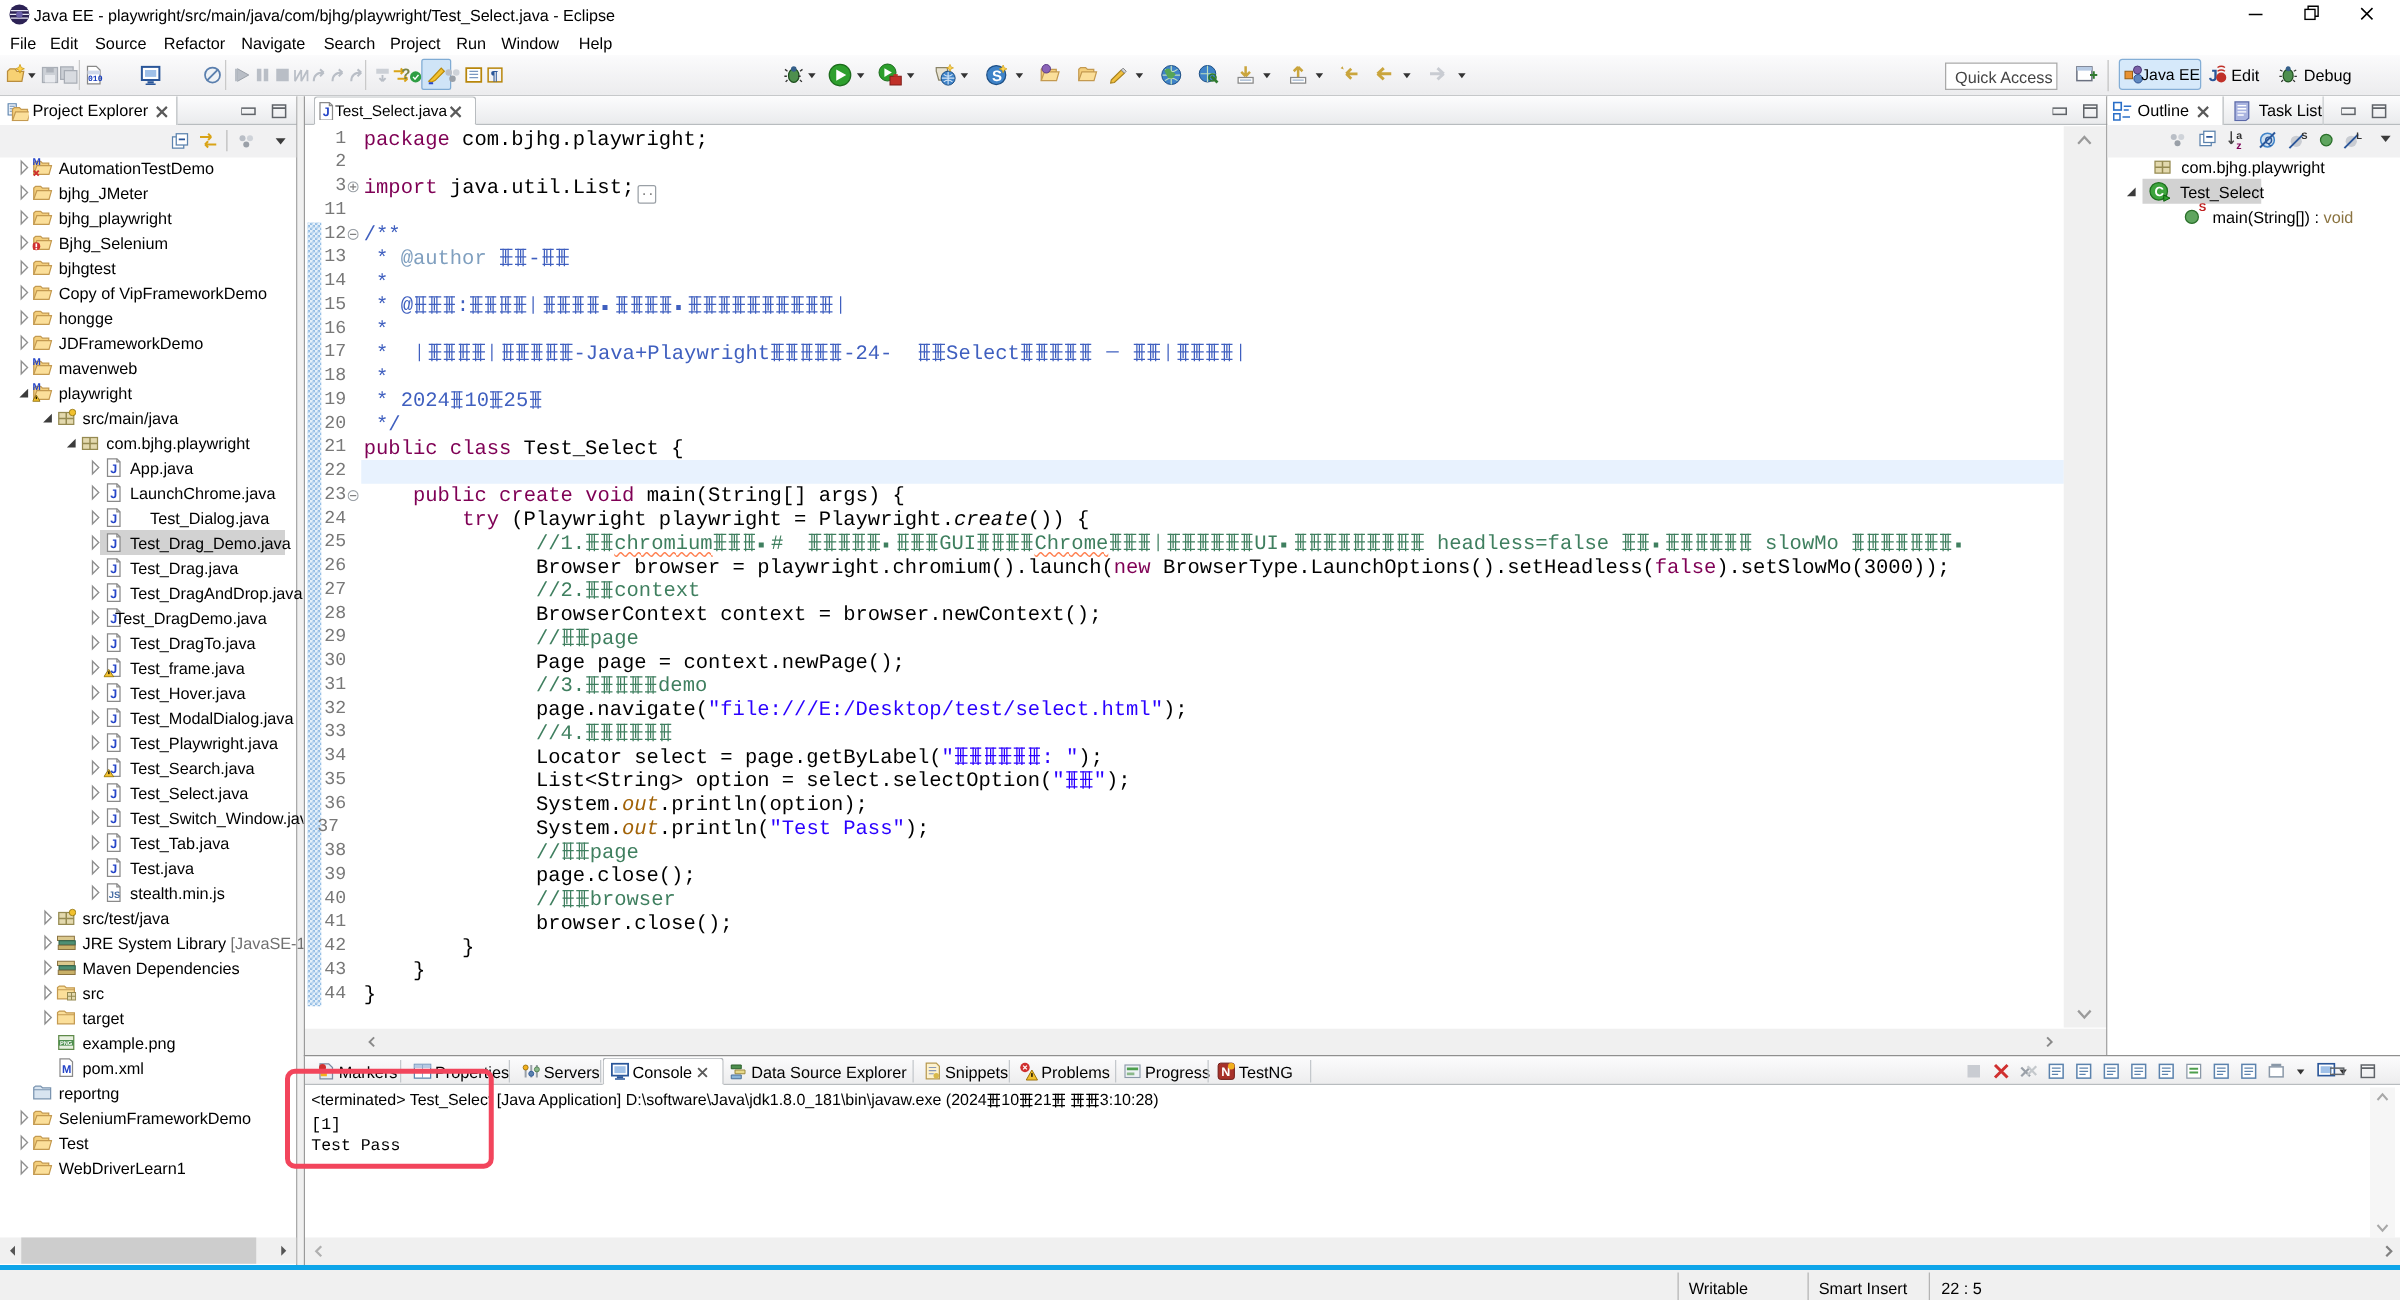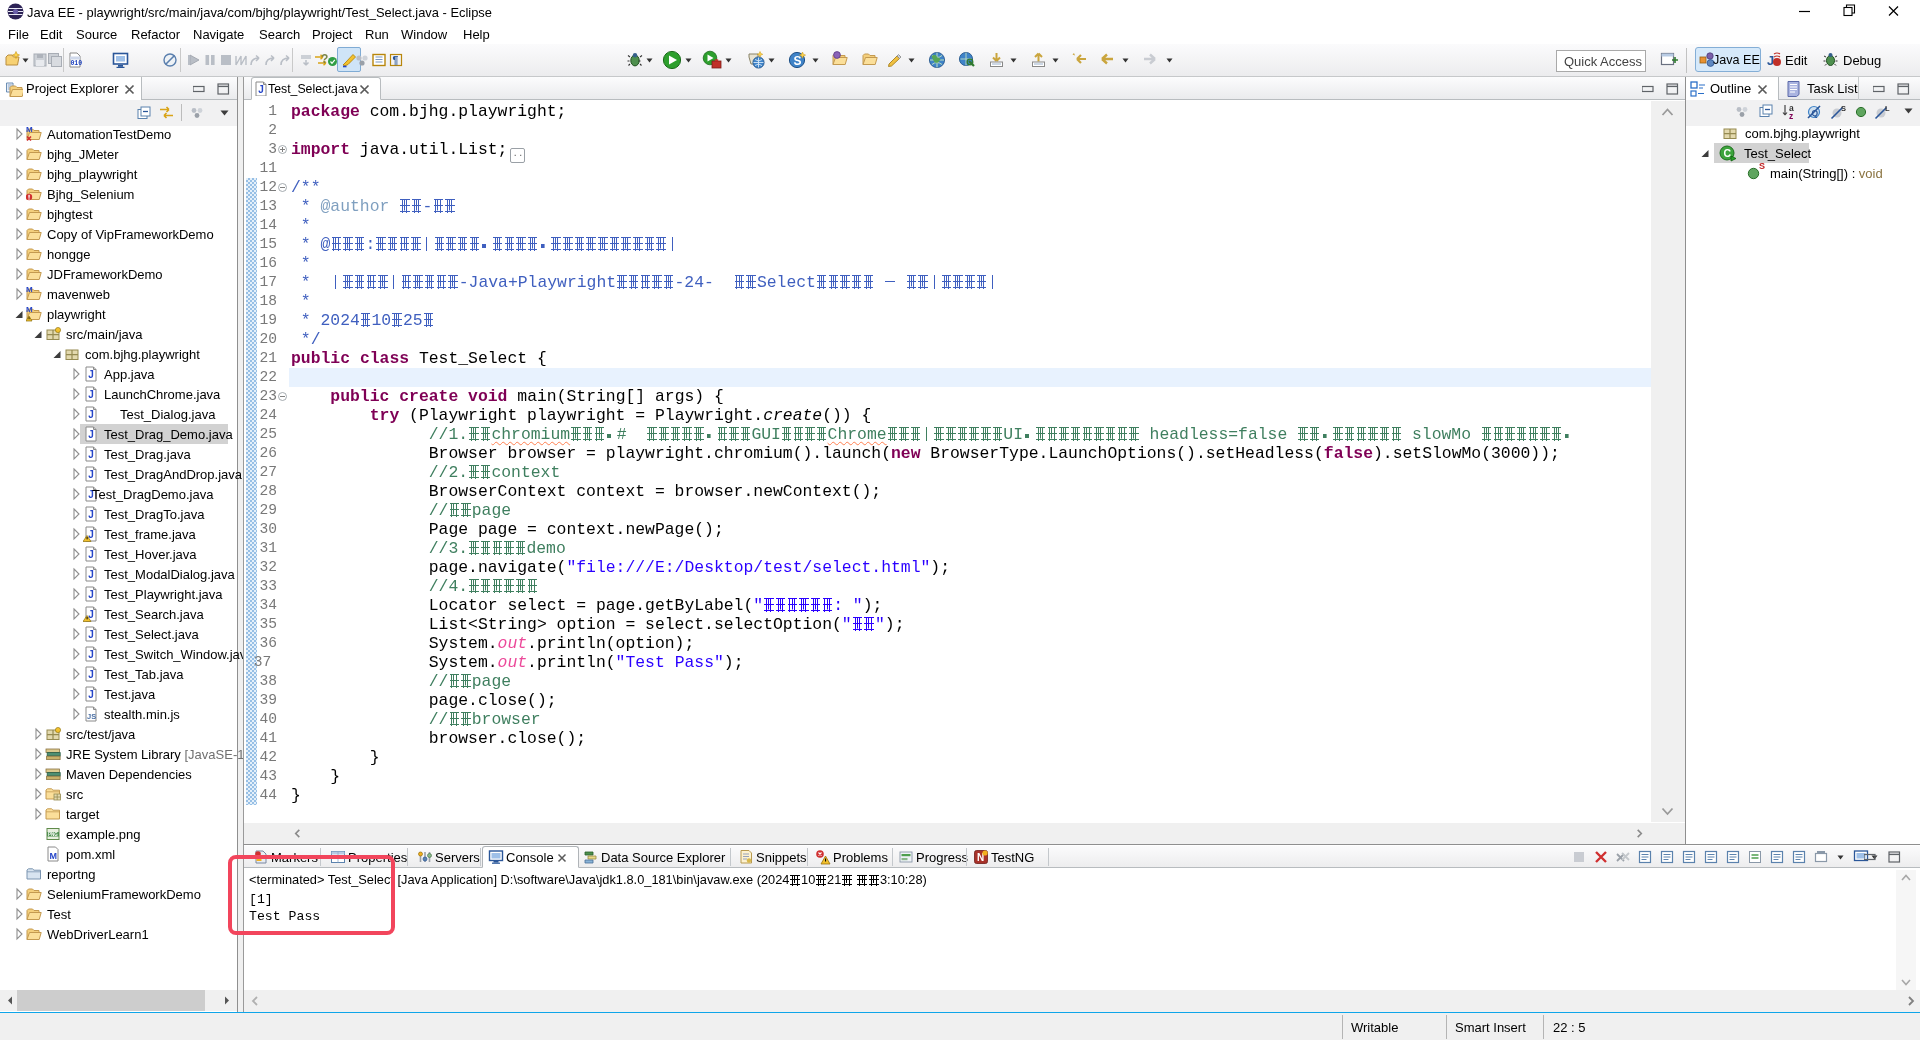--- a/index.html
+++ b/index.html
@@ -10,26 +10,26 @@
  linear-gradient(currentColor,currentColor) 22% 0/1.25px 100% no-repeat,
  linear-gradient(currentColor,currentColor) 74% 0/1.25px 100% no-repeat,
  linear-gradient(currentColor,currentColor) 48% 25%/1.25px 75% no-repeat}
 i.cj.p{background:linear-gradient(currentColor,currentColor) 18% 80%/40% 30% no-repeat}
 i.cj.b{background:linear-gradient(currentColor,currentColor) 42% 0/1.3px 100% no-repeat}
 i.cj.d{background:linear-gradient(currentColor,currentColor) 0 46%/100% 1.3px no-repeat}
 .ed{font-family:"Liberation Mono",monospace;font-size:16.4px;line-height:19px;white-space:pre}
 .ed i.cj{width:9.4px;height:13.5px;margin:0 1.15px;vertical-align:-1.5px}
 .cons{font-family:"Liberation Mono",monospace;font-size:13.2px;line-height:17px;white-space:pre}
 .ui13 i.cj,.cons i.cj{width:10.2px;height:11px;margin:0 0.75px}
-.k{color:#7f0055;font-weight:bold}
+.k{color:#7f0055;font-weight:normal}
 .s{color:#2a00ff}
 .cm{color:#3f7f5f}
 .jd{color:#3f5fbf}
 .jt{color:#7f9fbf}
-.fld{color:#ec4899;font-style:italic}
+.fld{color:#a16207;font-style:italic}
 .stm{font-style:italic}
 .wavy{text-decoration:underline;text-decoration-style:wavy;text-decoration-color:#ff8050;text-decoration-thickness:1px;text-underline-offset:2px}
 .gray{color:#787878}
 .mononum{font-family:"Liberation Mono",monospace;font-size:14.6px;line-height:19px}
 </style></head><body>
 <div class="ab" style="left:0;top:0;width:1920px;height:24px;background:#fff">
     <svg class="ab" style="left:7px;top:3px" width="17" height="17" viewBox="0 0 17 17">
       <circle cx="8.5" cy="8.5" r="8" fill="#2c2255"></circle>
       <path d="M1.5 5.5 h14 M0.8 8.5 h15.4 M1.5 11.5 h14" stroke="#e8e8f4" stroke-width="1.1" fill="none"></path>
       <circle cx="8.5" cy="8.5" r="2.6" fill="#6a5fa8"></circle>
@@ -1025,20 +1025,20 @@
     </div>
     <div class="ab" style="left:0;top:145px;width:1677px;height:22px;background:#f0f0f0">
       <svg class="ab" style="left:6px;top:6px" width="10" height="10" viewBox="0 0 10 10">
         <path d="M7 1 L3 5 L7 9" stroke="#b0b0b0" stroke-width="1.8" fill="none"></path>
       </svg>
       <svg class="ab" style="left:1662px;top:6px" width="10" height="10" viewBox="0 0 10 10">
         <path d="M3 1 L7 5 L3 9" stroke="#808080" stroke-width="1.8" fill="none"></path>
       </svg>
     </div>
   </div>
-<div class="ab" style="left:0;top:1012px;width:1920px;height:28px;background:#f0f0f0;border-top:1px solid #0ea5e9">
+<div class="ab" style="left:0;top:1012px;width:1920px;height:28px;background:#f0f0f0;border-top:4px solid #0ea5e9">
     <div class="ab" style="left:1342px;top:2px;width:1px;height:24px;background:#b4b4b4"></div>
     <div class="ab" style="left:1351px;top:7px">Writable</div>
     <div class="ab" style="left:1446px;top:2px;width:1px;height:24px;background:#b4b4b4"></div>
     <div class="ab" style="left:1455px;top:7px">Smart Insert</div>
     <div class="ab" style="left:1543px;top:2px;width:1px;height:24px;background:#b4b4b4"></div>
     <div class="ab" style="left:1553px;top:7px">22 : 5</div>
   </div>
 <div class="ab" style="left:228px;top:855px;width:167px;height:80px;border:4.5px solid #f2455c;border-radius:8px;z-index:99"></div>
 </body></html>

